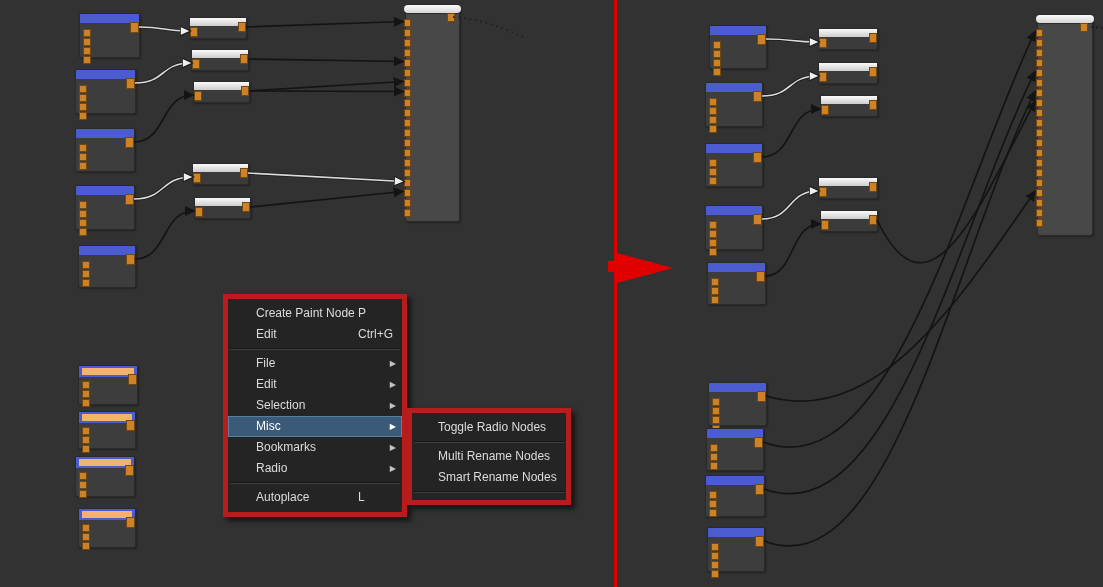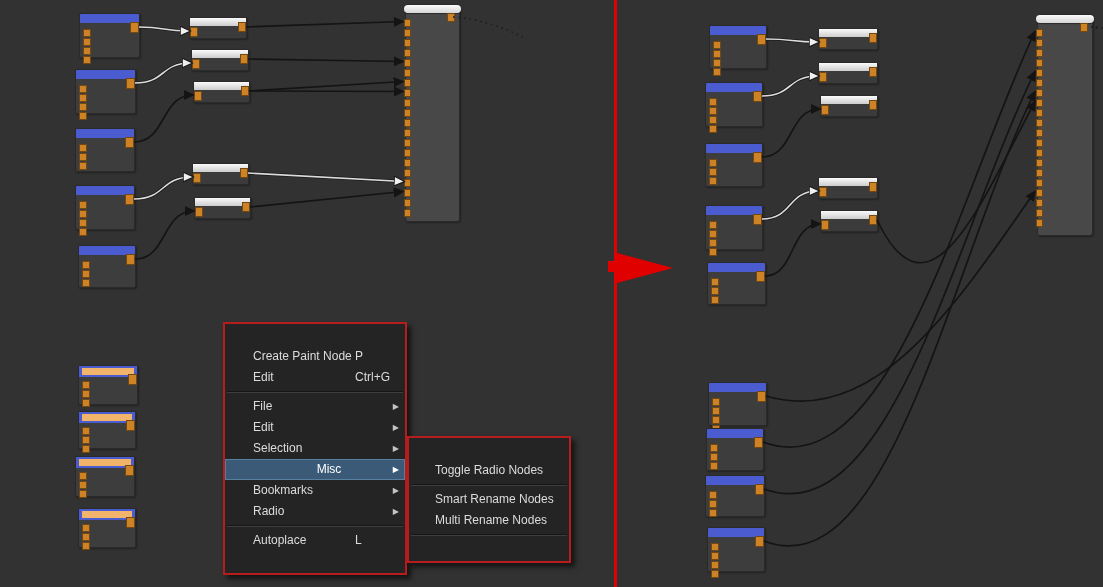--- a/index.html
+++ b/index.html
@@ -29,27 +29,27 @@
   
   #wires{position:absolute;left:0;top:0;z-index:5;pointer-events:none;}
   
   #divider-line{position:absolute;top:0;bottom:0;width:3px;background:var(--red);z-index:4;}
   #divider-nub{position:absolute;background:var(--red);z-index:4;}
   #divider-arrow{position:absolute;z-index:4;width:0;height:0;
         border-top:15px solid transparent;border-bottom:15px solid transparent;
         border-left:56px solid var(--red);}
   
   .menu{position:absolute;box-sizing:border-box;background:var(--menu-bg);
-        border:2px solid #b91c1c;box-shadow:4px 4px 5px rgba(0,0,0,.6);
-        padding:22px 0;font-size:12px;color:var(--menu-text);z-index:10;margin-top:28px;}
+        border:5px solid #b91c1c;box-shadow:4px 4px 5px rgba(0,0,0,.6);
+        padding:4px 0;font-size:12px;color:var(--menu-text);z-index:10;}
   .mi{position:relative;height:21px;line-height:21px;padding-left:28px;
       white-space:nowrap;cursor:default;}
   .mi .sc{position:absolute;left:130px;top:0;}
   .mi .arr{position:absolute;right:6px;top:0;font-size:8px;line-height:21px;color:#c4c4c4;}
-  .mi.hl{background:var(--hl);outline:1px solid var(--hl-border);outline-offset:-1px;color:#fff;text-align:center;}
+  .mi.hl{background:var(--hl);outline:1px solid var(--hl-border);outline-offset:-1px;color:#fff;}
   .mi.hl .arr{color:#fff;}
   .sep{height:1px;margin:3px 2px;background:#161616;border-bottom:1px solid #3e3e3e;}
   .sub .mi{padding-left:26px;}
 </style>
 </head>
 <body>
 
 <div id="canvas" style="--bg: #323232; --node-body: #3d3d3d; --tall-body: #484848; --hdr-blue: #4b5bd0; --hdr-orange: #f2b36b; --port: #ce8226; --menu-bg: #242424; --menu-text: #dcdcdc; --hl: #3b5a78; --hl-border: #56809f; --red: #e00000;">
   <div id="graph-left">
       <div class="node k-blue" style="left: 79px; top: 13px; width: 61px; height: 45px;">
@@ -342,17 +342,17 @@
       <div class="mi"><span>Selection</span><span class="arr">▶</span></div>
       <div class="mi hl"><span>Misc</span><span class="arr">▶</span></div>
       <div class="mi"><span>Bookmarks</span><span class="arr">▶</span></div>
       <div class="mi"><span>Radio</span><span class="arr">▶</span></div>
       <div class="sep"></div>
       <div class="mi"><span>Autoplace</span><span class="sc">L</span></div>
     </div>
   <div class="menu sub" id="sub-menu" style="left: 407px; top: 408px; width: 164px;">
       <div class="mi"><span>Toggle Radio Nodes</span></div>
       <div class="sep"></div>
+      <div class="mi"><span>Multi Rename Nodes</span></div>
       <div class="mi"><span>Smart Rename Nodes</span></div>
-      <div class="mi"><span>Multi Rename Nodes</span></div>
       <div class="sep"></div>
     </div>
 </div>
 
 </body></html>

